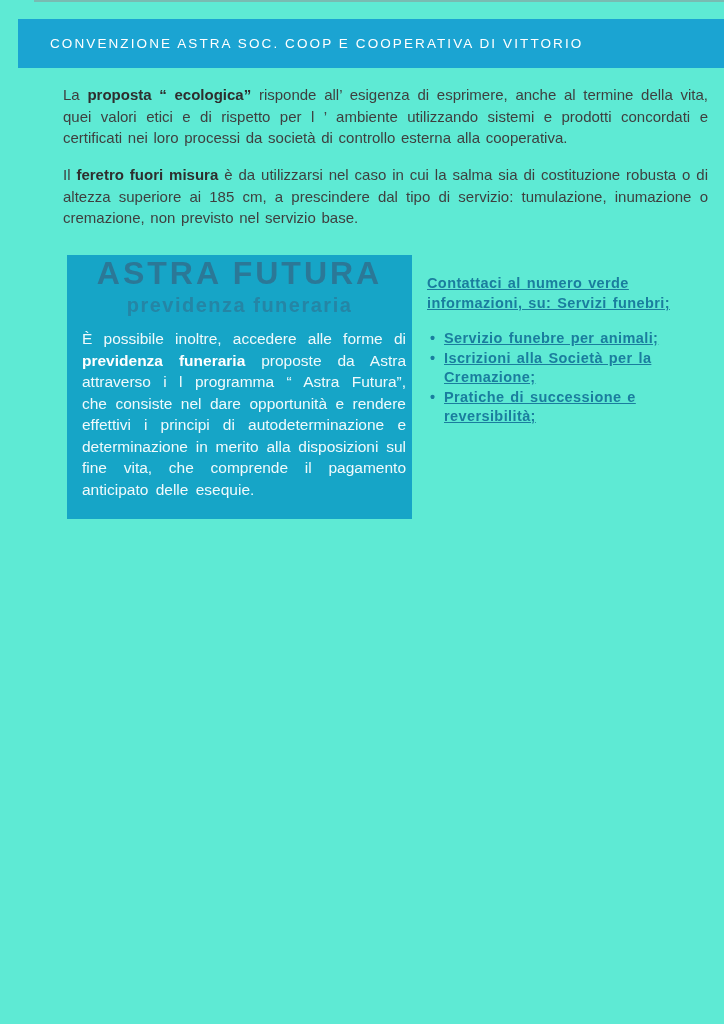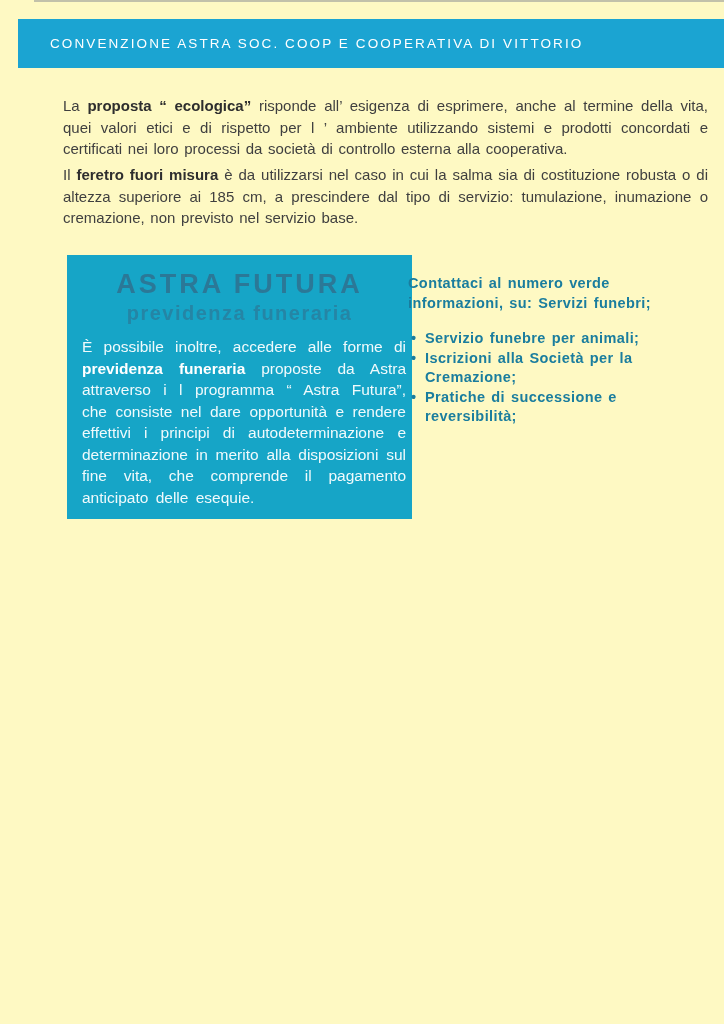--- a/index.html
+++ b/index.html
@@ -2,21 +2,21 @@
 <html><head>
 <meta charset="utf-8">
 <style>
   * { margin: 0; padding: 0; box-sizing: border-box; }
   html, body { background: #ffffff; }
   body { font-family: "Liberation Sans", sans-serif; }
   .page {
     position: relative;
     width: 724px;
     height: 1024px;
-    background: #fef9c3;
+    background: #5eead4;
     overflow: hidden;
   }
   .scan-line-top {
     position: absolute;
     top: 0; left: 34px; right: 0;
     height: 2px;
     background: #8f9496;
     opacity: 0.55;
   }
   .title-bar {
@@ -36,33 +36,32 @@
     position: absolute;
     left: 63px;
     width: 645px;
     color: #3f3f3f;
     font-size: 15px;
     line-height: 21.5px;
     text-align: justify;
     word-spacing: 1.5px;
   }
   .para strong { color: #2e2e2e; font-weight: bold; }
-  .para-1 { top: 95px; }
+  .para-1 { top: 84px; }
   .para-2 { top: 164px; }
   .astra-box {
     position: absolute;
     left: 67px; top: 255px;
     width: 345px; height: 264px;
     background: #16a5c7;
   }
   .astra-box .box-title {
-    margin-top: 14px;
     text-align: center;
     color: #2b7897;
-    font-size: 27px;
+    font-size: 32px;
     font-weight: bold;
     letter-spacing: 3px;
   }
   .astra-box .box-subtitle {
     margin-top: 2px;
     text-align: center;
     color: #2585a5;
     font-size: 20px;
     font-weight: bold;
     letter-spacing: 1.5px;
@@ -71,28 +70,29 @@
     padding: 11px 6px 0 15px;
     color: #f0fafc;
     font-size: 15.5px;
     line-height: 21.5px;
     text-align: justify;
     word-spacing: 3px;
   }
   .astra-box .box-body strong { font-weight: bold; color: #ffffff; }
   .contact-col {
     position: absolute;
-    left: 408px; top: 274px;
+    left: 427px; top: 274px;
     width: 282px;
     color: #1a7d9e;
     font-weight: bold;
     font-size: 14.5px;
     line-height: 19.5px;
     letter-spacing: 0.4px;
     word-spacing: 1.5px;
+    text-decoration: underline;
   }
   .contact-intro div { white-space: nowrap; }
   .contact-bullets {
     list-style: none;
     margin-top: 16px;
     width: 252px;
   }
   .contact-bullets li {
     position: relative;
     padding-left: 17px;

